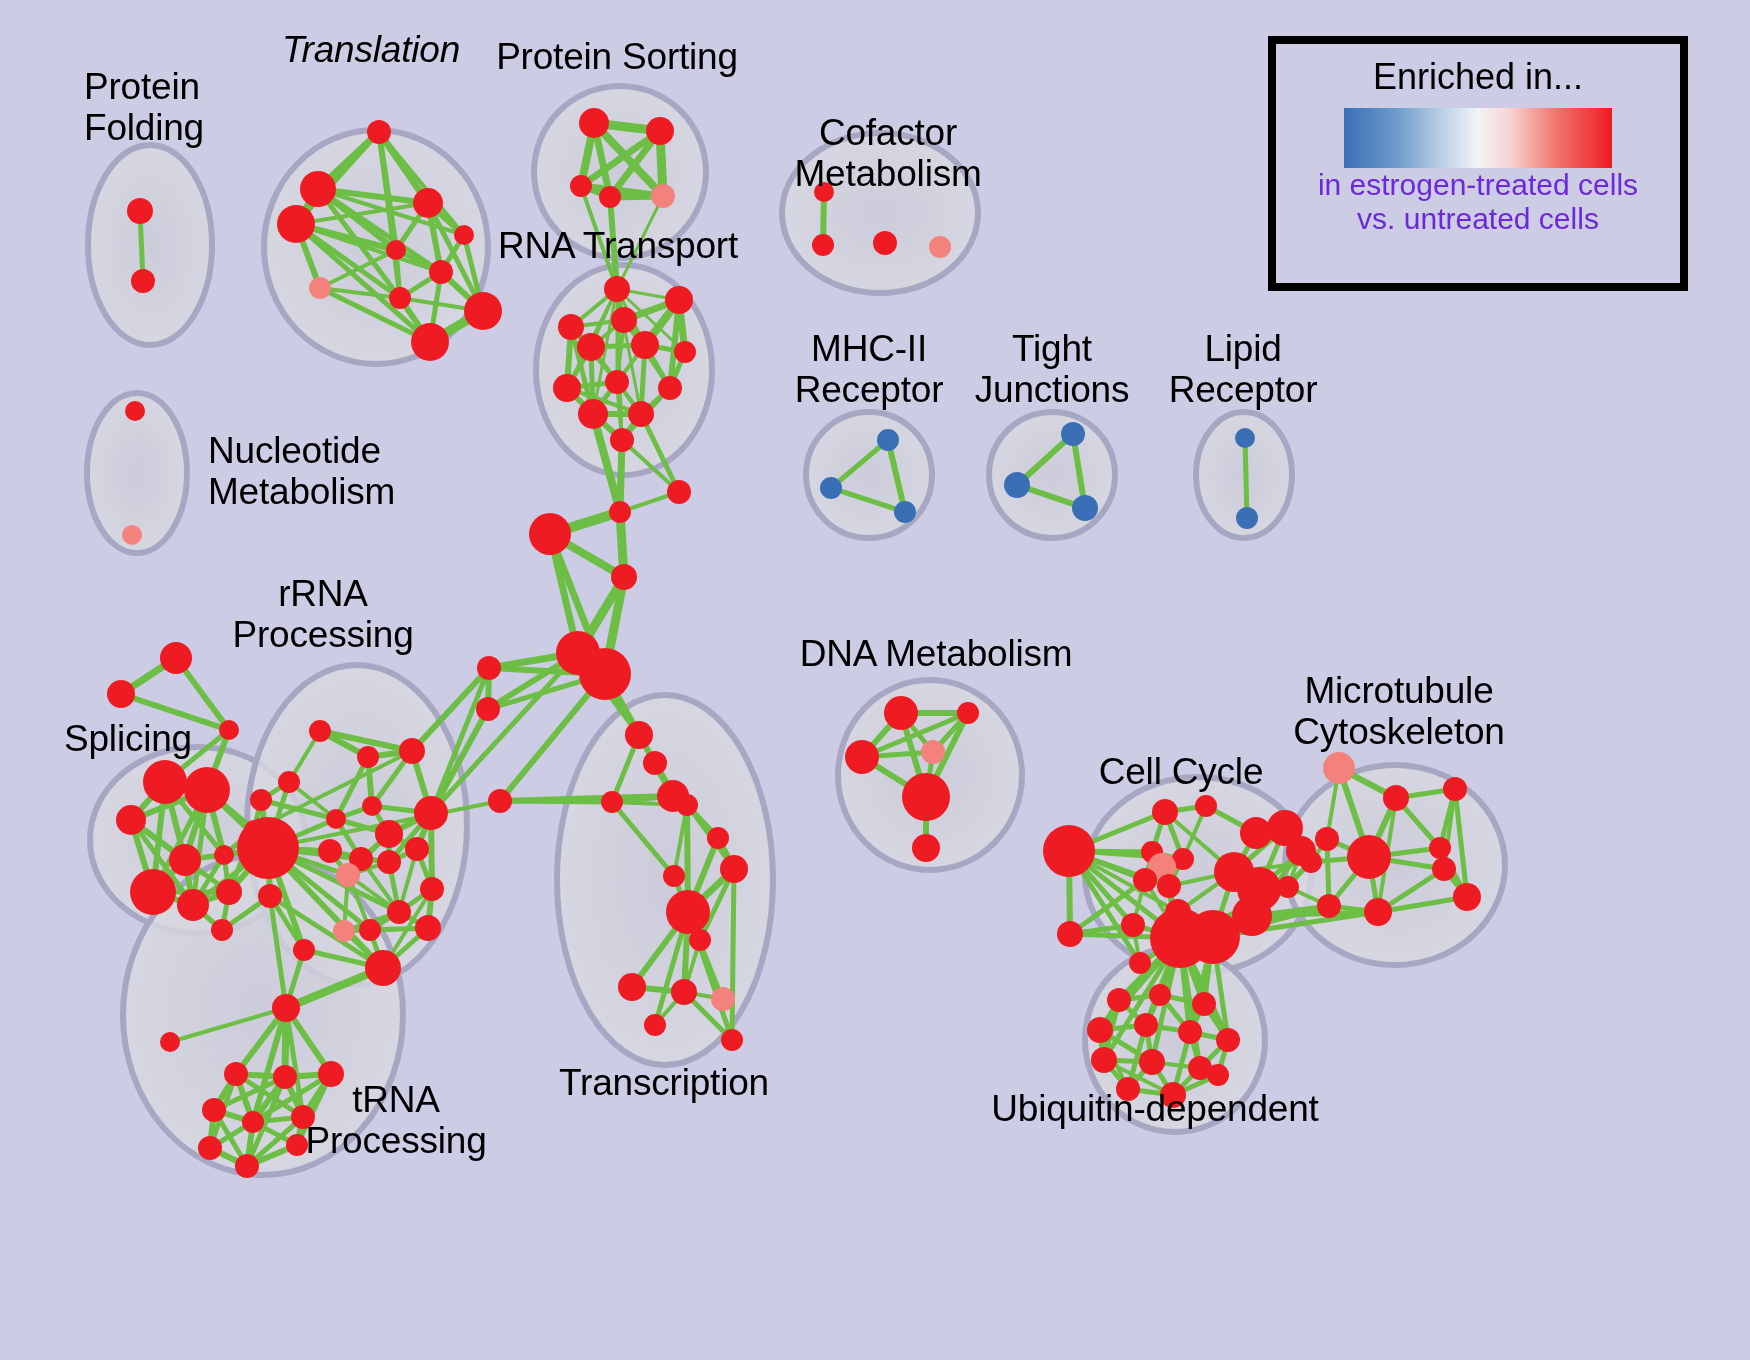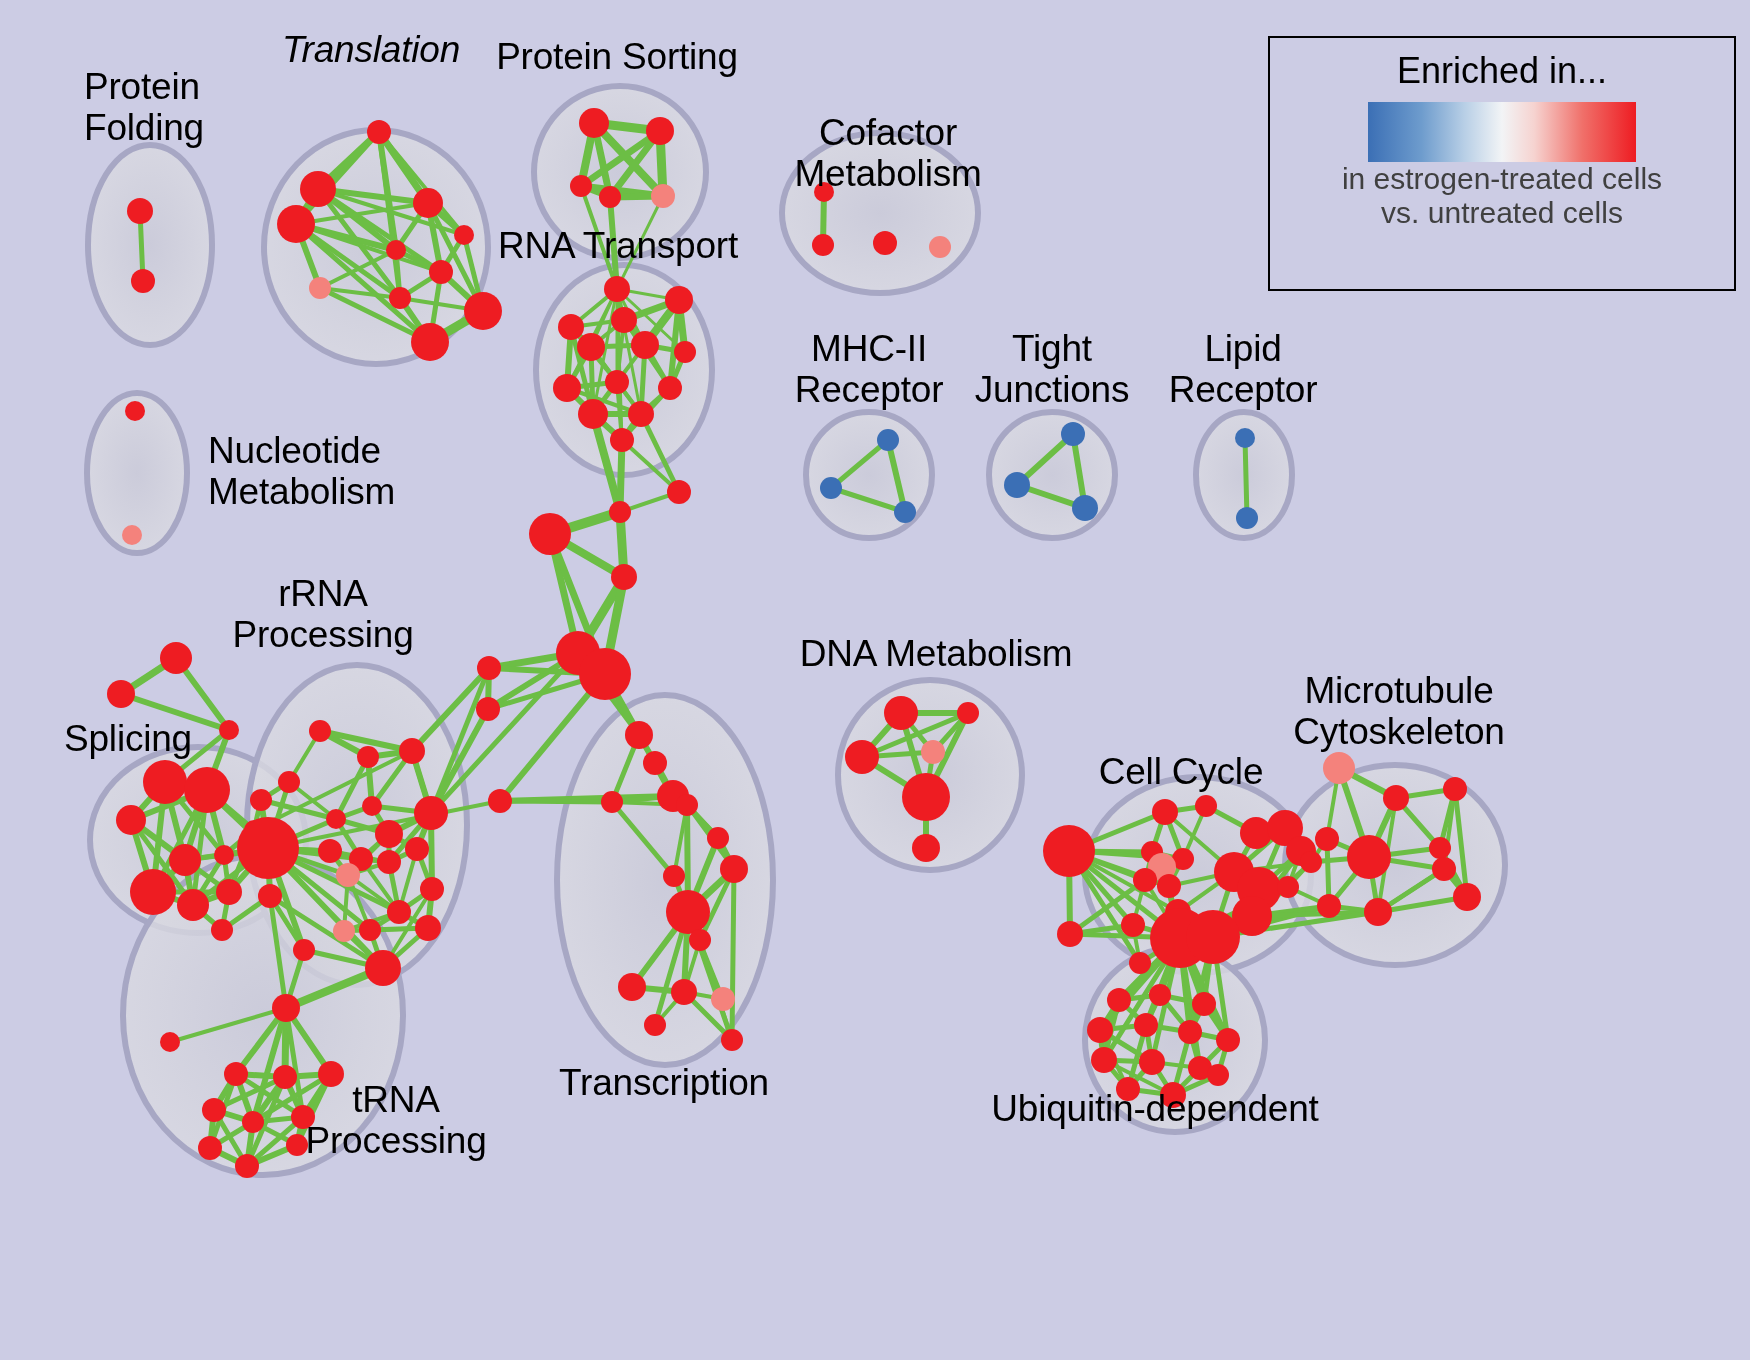--- a/index.html
+++ b/index.html
@@ -30,24 +30,24 @@
     white-space: pre;
     letter-spacing: -0.2px;
   }
   .cluster-label.center { text-align: center; transform: translateX(-50%); }
   .cluster-label.left   { text-align: left; }
 
   #legend {
     position: absolute;
     left: 1268px;
     top: 36px;
-    width: 468px;
+    width: 420px;
     height: 255px;
     background: #ccccE4;
-    border: 2px solid #000000;
+    border: 8px solid #000000;
     box-sizing: border-box;
   }
   #legend-title {
     text-align: center;
     font-size: 36px;
     color: #000;
     margin-top: 12px;
   }
   #legend-bar {
     margin: 10px auto 0 auto;
@@ -63,21 +63,21 @@
     margin: 2px auto 0 auto;
     height: 44px;
     font-size: 36px;
   }
   #legend-down { position: absolute; left: 4px; top: 0; }
   #legend-up   { position: absolute; right: 14px; top: 0; }
   .legend-sub {
     text-align: center;
     font-size: 30px;
     line-height: 1.12;
-    color: #404040;
+    color: #6d28d9;
   }
 </style>
 </head>
 <body>
 
 <div id="figure">
 
   <svg id="net" viewBox="0 0 1750 1360">
     <defs>
       <radialGradient id="cgrad" cx="50%" cy="50%" r="62%">

